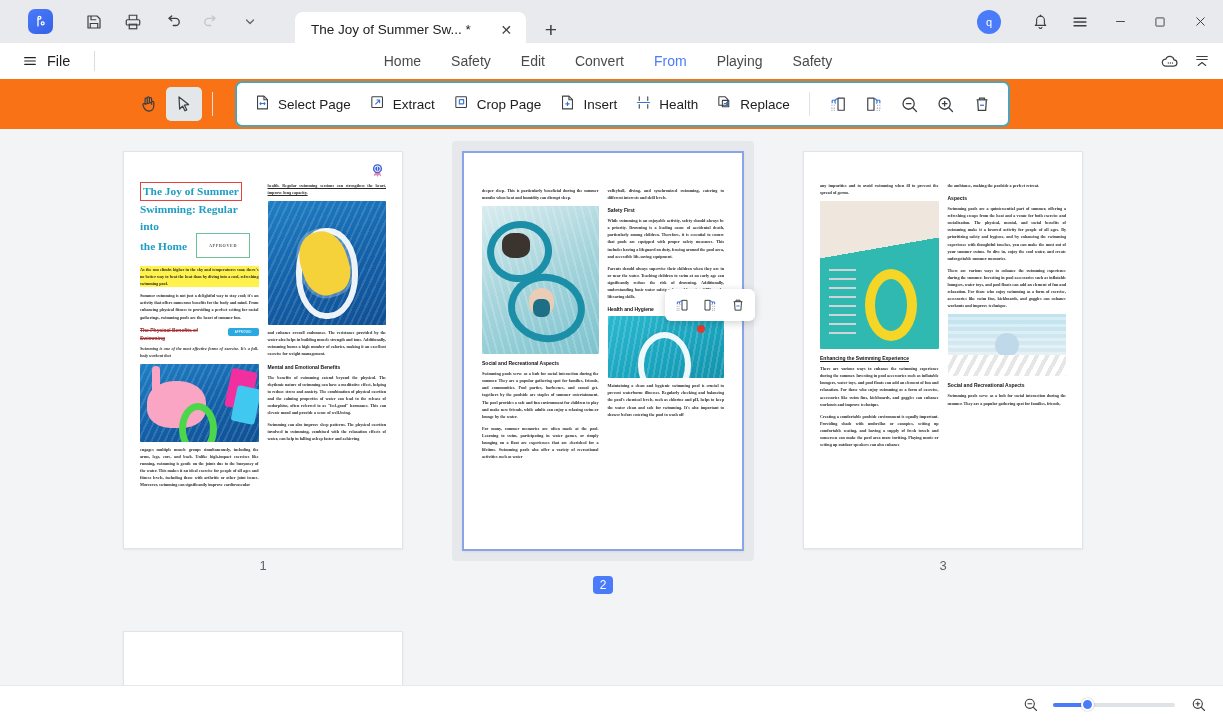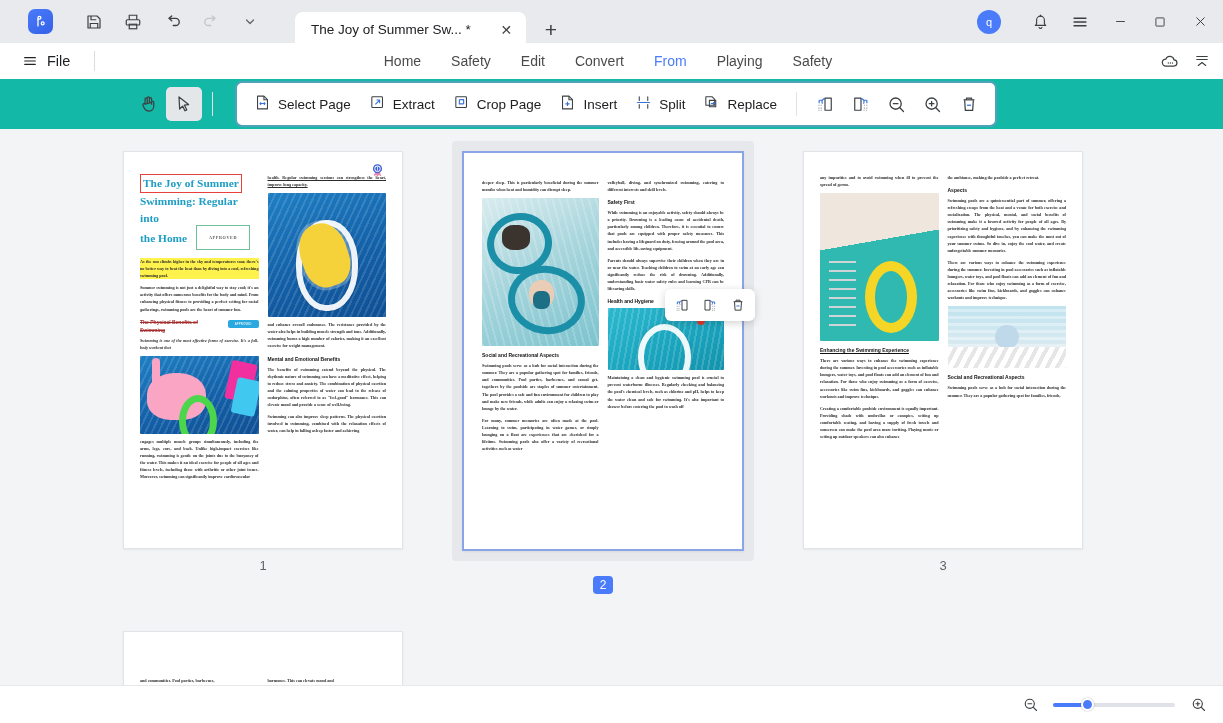--- a/index.html
+++ b/index.html
@@ -74,21 +74,21 @@
   }
   .rtab.active{color:#4a7bfa;}
   .rtab.active:after{
     content:"";position:absolute;left:13px;right:13px;bottom:-6px;height:2px;background:#4a7bfa;border-radius:1px;
   }
   .menu-right{position:absolute;right:12px;display:flex;align-items:center;gap:13px;}
   .menu-right .mr-ico{cursor:pointer;display:flex;align-items:center;}
 
   
   .toolbar-row{
-    height:50px;background:#14b8a6;display:flex;align-items:center;padding-left:130px;
+    height:50px;background:#f97316;display:flex;align-items:center;padding-left:130px;
     position:relative;
   }
   .tool-plain{
     width:36px;height:34px;display:flex;align-items:center;justify-content:center;
     border-radius:5px;cursor:pointer;
   }
   .tool-plain.sel{background:#e4e7ea;}
   .tool-div{width:1px;height:24px;background:#e0e2e5;margin:0 10px;}
   .tool-highlight{
     border:2px solid #4fa3b8;border-radius:7px;height:46px;display:flex;align-items:center;
@@ -138,21 +138,21 @@
     padding:3px 4px;gap:2px;z-index:9;
   }
   .mini-toolbar .mbtn{
     width:26px;height:26px;display:flex;align-items:center;justify-content:center;
     border-radius:4px;cursor:pointer;
   }
 
   
   .doc-inner{position:absolute;inset:0;padding:22px 16px 10px 16px;}
   .cols{display:flex;gap:9px;height:100%;}
-  .col{flex:1;position:relative;}
+  .col{flex:1;position:relative;margin-top:8px;}
   .ttl{
     color:#1f9ec4;font-family:"Liberation Serif",serif;font-weight:700;
     font-size:11.4px;line-height:17px;
   }
   .ttl .boxed{
     display:inline-block;border:1.4px solid #e8413c;padding:0 2px;
   }
   .approved{
     display:inline-block;border:1px solid #6fbf9a;color:#5a5a5a;
     font-size:4.2px;letter-spacing:.6px;padding:3px 12px;margin-left:6px;
@@ -414,21 +414,21 @@
       <span>Insert</span>
     </div>
 
     <div class="tbtn">
       <span>
         <svg width="17" height="17" viewBox="0 0 24 24" fill="none" stroke="#3c4043" stroke-width="1.5" stroke-linecap="round">
           <path d="M6 4v5M18 4v5M6 15v5M18 15v5"></path>
           <path d="M3.5 12h17" stroke="#3a72d8" stroke-width="1.7"></path>
         </svg>
       </span>
-      <span>Split</span>
+      <span>Health</span>
     </div>
 
     <div class="tbtn">
       <span>
         <svg width="17" height="17" viewBox="0 0 24 24" fill="none" stroke="#3c4043" stroke-width="1.5" stroke-linejoin="round">
           <path d="M4 4h9l3.5 3.5V16H4z"></path>
           <path d="M9 9h9v9h-9z" stroke="#3c4043"></path>
           <path d="M11 13.5h5M14.3 11.6l1.9 1.9-1.9 1.9" stroke="#3a72d8" stroke-width="1.5"></path>
         </svg>
       </span>

